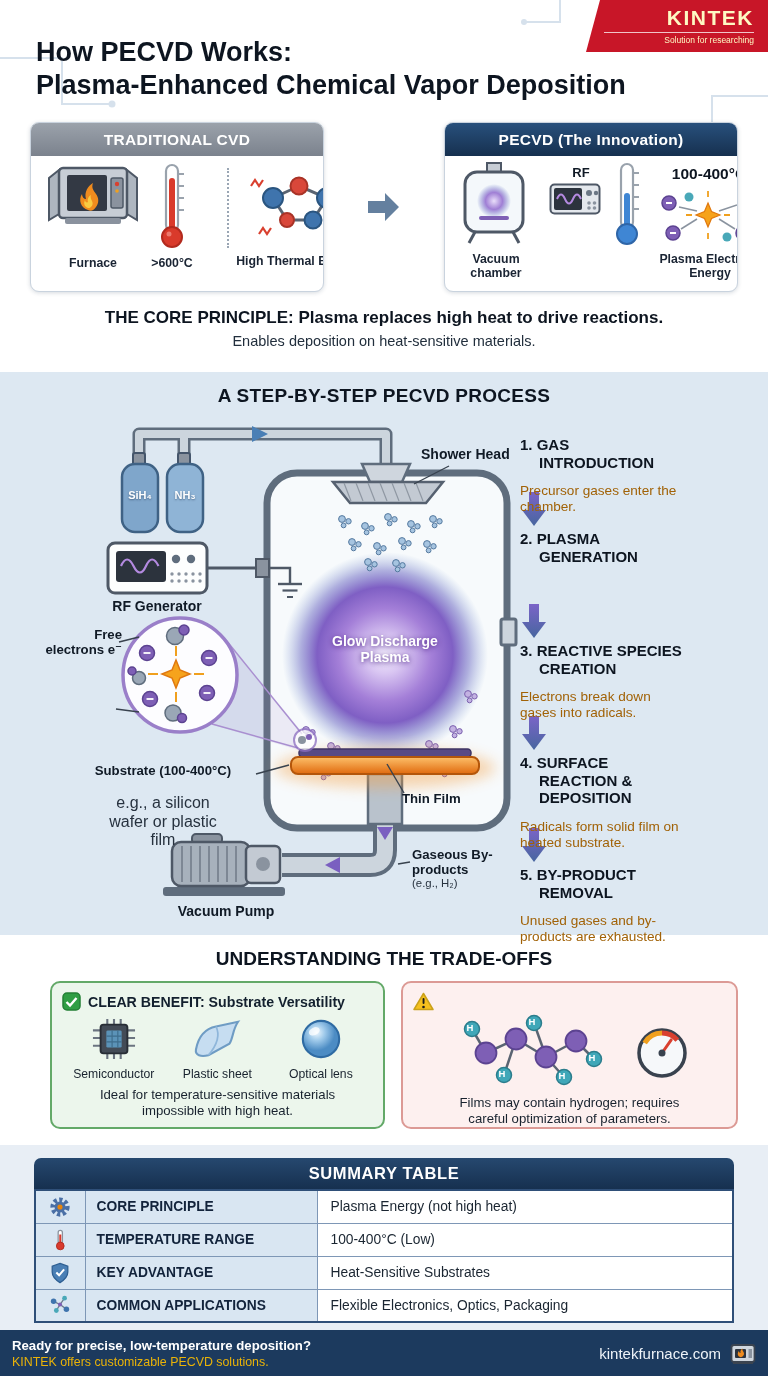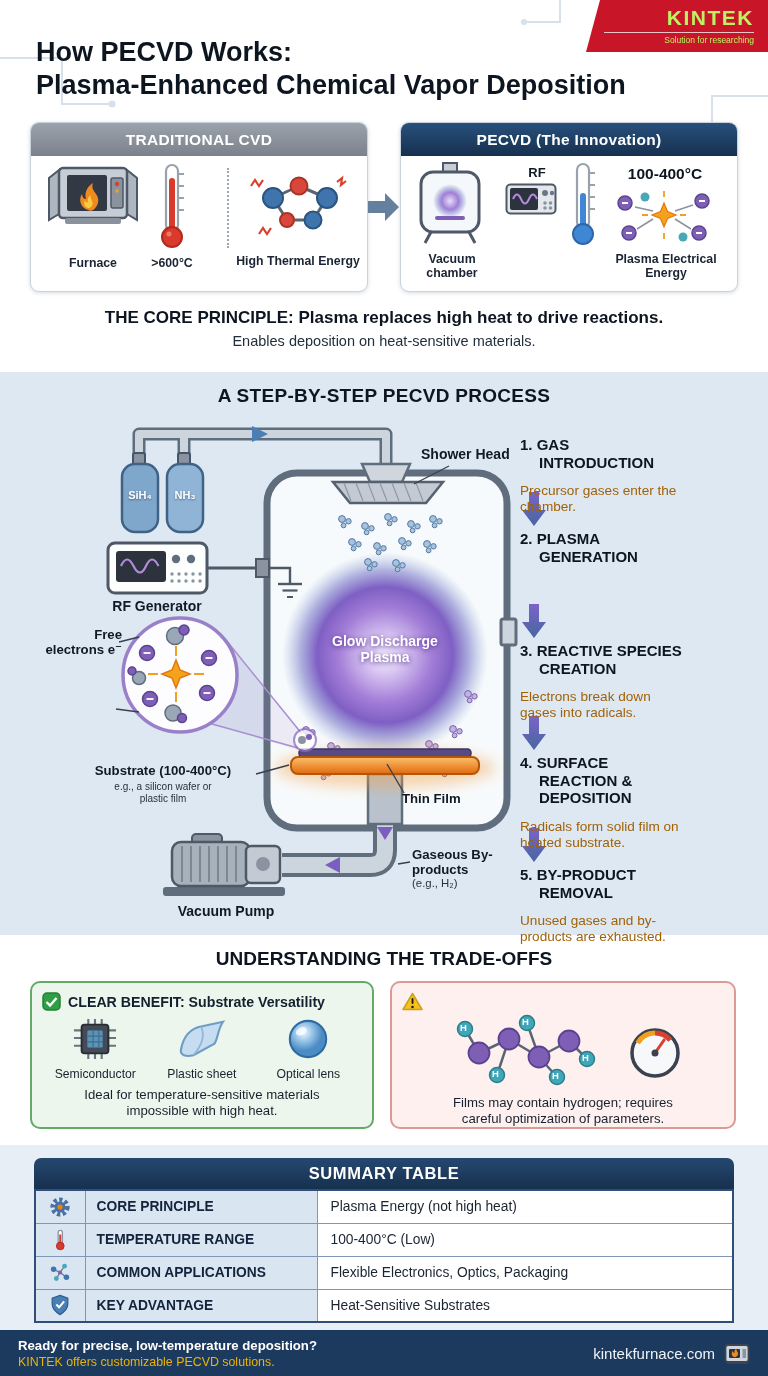--- a/index.html
+++ b/index.html
@@ -4,28 +4,28 @@
 <style>
   * { margin:0; padding:0; box-sizing:border-box; }
   body { background:#9aa5b1; font-family:"Liberation Sans","DejaVu Sans",sans-serif; }
   .page { width:768px; height:1376px; margin:0 auto; position:relative; overflow:hidden;
           background:#ffffff; color:#101a26; }
 
   
   .top { height:372px; position:relative; background:#ffffff; }
   .bg-circuits { position:absolute; inset:0; z-index:0; }
   .logo { position:absolute; top:0; right:0; width:182px; height:52px; background:#c81628;
-          clip-path:polygon(14px 0,100% 0,100% 100%,0 100%); color:#bef264; text-align:right;
+          clip-path:polygon(14px 0,100% 0,100% 100%,0 100%); color:#fef9c3; text-align:right;
           padding:6px 14px 0 18px; z-index:2; }
   .logo-name { font-size:21px; font-weight:800; letter-spacing:1.5px; }
   .logo-tag { font-size:8.5px; border-top:1px solid rgba(255,255,255,.75); margin-top:2px; padding-top:2px; }
   .title { padding:36px 0 0 36px; font-size:27px; font-weight:800; line-height:1.22; color:#0d1520;
            position:relative; z-index:1; }
 
-  .comparison { display:flex; padding:0 30px; margin-top:20px; height:170px; position:relative; z-index:1; }
+  .comparison { display:flex; padding:0 30px; margin-top:20px; height:170px; position:relative; z-index:1;gap:44px; }
   .cvd-box { width:338px; border-radius:9px; background:#fff; border:1px solid #c9d3de;
              box-shadow:0 1px 4px rgba(30,50,80,.18); overflow:hidden; }
   .box-header { height:33px; line-height:33px; text-align:center; color:#fff; font-weight:800;
                 font-size:15.5px; letter-spacing:.3px; }
   .box-header.gray { background:linear-gradient(#9ba2ab,#7b828d); }
   .box-header.navy { background:linear-gradient(#28507c,#16304f); }
   .box-body { position:relative; height:136px; }
   .box-body svg, .box-body .ic-label, .box-body .divider, .box-body .rf-tag { position:absolute; }
   .ic-label { text-align:center; font-size:12.3px; font-weight:700; color:#1a2433; line-height:1.15; }
   .divider { border-left:2px dotted #9aa6b4; height:80px; }
@@ -50,21 +50,21 @@
   .plasma-lab { color:#fff; font-size:14px; font-weight:700; text-align:center;
                 text-shadow:0 1px 5px rgba(70,30,130,.9); }
   .step { position:absolute; left:520px; width:172px; z-index:3; }
   .step-title { font-size:15px; font-weight:800; color:#0d1520; line-height:1.18;
                 padding-left:19px; text-indent:-19px; width:163px; }
   .step-desc { font-size:13.6px; color:#a16207; line-height:1.17; margin-top:12px; max-width:164px; }
 
   
   .tradeoffs { height:210px; background:#fff; padding-top:13px; }
   .tradeoffs-title { text-align:center; font-size:19px; font-weight:800; color:#0d1520; }
-  .tboxes { display:flex; gap:16px; padding:0 30px; margin-top:11px; }
+  .tboxes { display:flex; gap:16px; padding:0 30px; margin-top:11px;margin-left:20px; }
   .tbox { height:148px; border-radius:10px; padding:9px 10px 0 10px; }
   .tbox.benefit { width:344px; background:#ecf6ec; border:2px solid #63a968; }
   .tbox.challenge { width:346px; background:#fdf0ef; border:2px solid #dc9a95; }
   .tbox-header { display:flex; align-items:center; gap:7px; font-size:14.2px; font-weight:800; color:#13202e; }
   .b-icons { display:flex; margin-top:6px; }
   .b-item { width:33.3%; text-align:center; }
   .b-label { font-size:12.2px; margin-top:2px; color:#18222e; }
   .tbox-desc { text-align:center; font-size:13.2px; margin-top:6px; line-height:1.2; color:#18222e; }
   .c-content { display:flex; align-items:center; justify-content:center; gap:16px; margin-top:2px; }
   .mol-wrap { position:relative; width:168px; height:76px; }
@@ -78,21 +78,21 @@
                     font-size:16.5px; letter-spacing:.6px; }
   table.summary { width:100%; border-collapse:collapse; background:#fff; border:2px solid #2f4f78; }
   .summary td { border:1px solid #7e97b6; height:33px; font-size:13.8px; }
   td.s-icon { width:50px; background:#d9e6f2; text-align:center; }
   td.s-icon svg { vertical-align:middle; }
   td.s-label { width:232px; background:#d9e6f2; font-weight:800; padding-left:11px; color:#12233b; }
   td.s-value { padding-left:13px; color:#1a2531; }
 
   
   .footer { height:46px; background:#1c3a5e; display:flex; align-items:center;
-            justify-content:space-between; padding:0 18px; }
+            justify-content:space-between; padding:0 12px; }
   .f-line1 { font-size:13.2px; font-weight:800; color:#fff; }
   .f-line2 { font-size:12.4px; color:#eab308; margin-top:2px; }
   .f-right { display:flex; align-items:center; gap:9px; }
   .f-site { font-size:15px; color:#eef3f8; cursor:pointer; }
 </style>
 </head>
 <body>
 
 <div class="page">
 
@@ -455,21 +455,21 @@
     </svg>
 
     <div class="dlab cyl-lab" style="left:121px;top:117px;width:38px">SiH₄</div>
     <div class="dlab cyl-lab" style="left:166px;top:117px;width:38px">NH₃</div>
     <div class="dlab bold-lab" style="left:421px;top:74px;font-size:14px">Shower Head</div>
     <div class="dlab bold-lab" style="left:102px;top:226px;width:110px;text-align:center;font-size:14px">RF Generator</div>
     <div class="dlab plasma-lab" style="left:323px;top:261px;width:124px">Glow Discharge Plasma</div>
     <div class="dlab bold-lab" style="left:34px;top:255px;width:88px;text-align:right">Free electrons e⁻</div>
     <div class="dlab" style="left:70px;top:391px;width:186px;text-align:center">
       <div class="bold-lab" style="white-space:nowrap">Substrate (100-400°C)</div>
-      <div class="sub-lab" style="width:126px;margin:3px auto 0;font-size:10px">e.g., a silicon wafer or plastic film</div>
+      <div class="sub-lab" style="width:126px;margin:16px auto 0;font-size:16px">e.g., a silicon wafer or plastic film</div>
     </div>
     <div class="dlab bold-lab" style="left:402px;top:419px">Thin Film</div>
     <div class="dlab" style="left:412px;top:475px;width:104px">
       <div class="bold-lab">Gaseous By-products</div>
       <div class="sub-lab">(e.g., H₂)</div>
     </div>
     <div class="dlab bold-lab" style="left:156px;top:531px;width:140px;text-align:center;font-size:14px">Vacuum Pump</div>
 
     <div class="step" style="top:64px">
       <div class="step-title"><span>1.</span> <span>GAS INTRODUCTION</span></div>
@@ -618,45 +618,45 @@
               <rect x="11.2" y="6" width="2.2" height="9.5" fill="#d83a2e"></rect>
               <circle cx="12.3" cy="18.5" r="4.2" fill="#d83a2e" stroke="#b22a1e" stroke-width="1"></circle>
             </svg>
           </td>
           <td class="s-label">TEMPERATURE RANGE</td>
           <td class="s-value">100-400°C (Low)</td>
         </tr>
         <tr>
           <td class="s-icon">
             <svg width="22" height="22" viewBox="0 0 24 24">
+              <path d="M12 1.5l8.5 3v6.5c0 5-3.5 8.5-8.5 11.5-5-3-8.5-6.5-8.5-11.5V4.5z" fill="#4a7fb5" stroke="#2e5f93" stroke-width="1.4"></path>
+              <path d="M8 11.5l3 3 5.5-6.5" stroke="#fff" stroke-width="2.2" fill="none"></path>
+            </svg>
+          </td>
+          <td class="s-label">KEY ADVANTAGE</td>
+          <td class="s-value">Heat-Sensitive Substrates</td>
+        </tr>
+        <tr>
+          <td class="s-icon">
+            <svg width="22" height="22" viewBox="0 0 24 24">
               <g stroke="#6b7a8c" stroke-width="1.4">
                 <line x1="12" y1="11.5" x2="5" y2="8"></line>
                     <line x1="12" y1="11.5" x2="17" y2="4.5"></line>
                 <line x1="12" y1="11.5" x2="8" y2="18"></line>
                     <line x1="12" y1="11.5" x2="19" y2="16.5"></line>
               </g>
               <circle cx="5" cy="8" r="3" fill="#3f74ad"></circle>
                   <circle cx="17" cy="4.5" r="2.6" fill="#49a8b8"></circle>
               <circle cx="8" cy="18" r="2.6" fill="#49a8b8"></circle>
                   <circle cx="19" cy="16.5" r="3" fill="#3f74ad"></circle>
               <circle cx="12" cy="11.5" r="2.2" fill="#7e5fb5"></circle>
             </svg>
           </td>
           <td class="s-label">COMMON APPLICATIONS</td>
           <td class="s-value">Flexible Electronics, Optics, Packaging</td>
-        </tr>
-        <tr>
-          <td class="s-icon">
-            <svg width="22" height="22" viewBox="0 0 24 24">
-              <path d="M12 1.5l8.5 3v6.5c0 5-3.5 8.5-8.5 11.5-5-3-8.5-6.5-8.5-11.5V4.5z" fill="#4a7fb5" stroke="#2e5f93" stroke-width="1.4"></path>
-              <path d="M8 11.5l3 3 5.5-6.5" stroke="#fff" stroke-width="2.2" fill="none"></path>
-            </svg>
-          </td>
-          <td class="s-label">KEY ADVANTAGE</td>
-          <td class="s-value">Heat-Sensitive Substrates</td>
         </tr>
       </tbody>
         </table>
     </div>
   </div>
 
   <div class="footer">
     <div>
       <div class="f-line1">Ready for precise, low-temperature deposition?</div>
       <div class="f-line2">KINTEK offers customizable PECVD solutions.</div>

